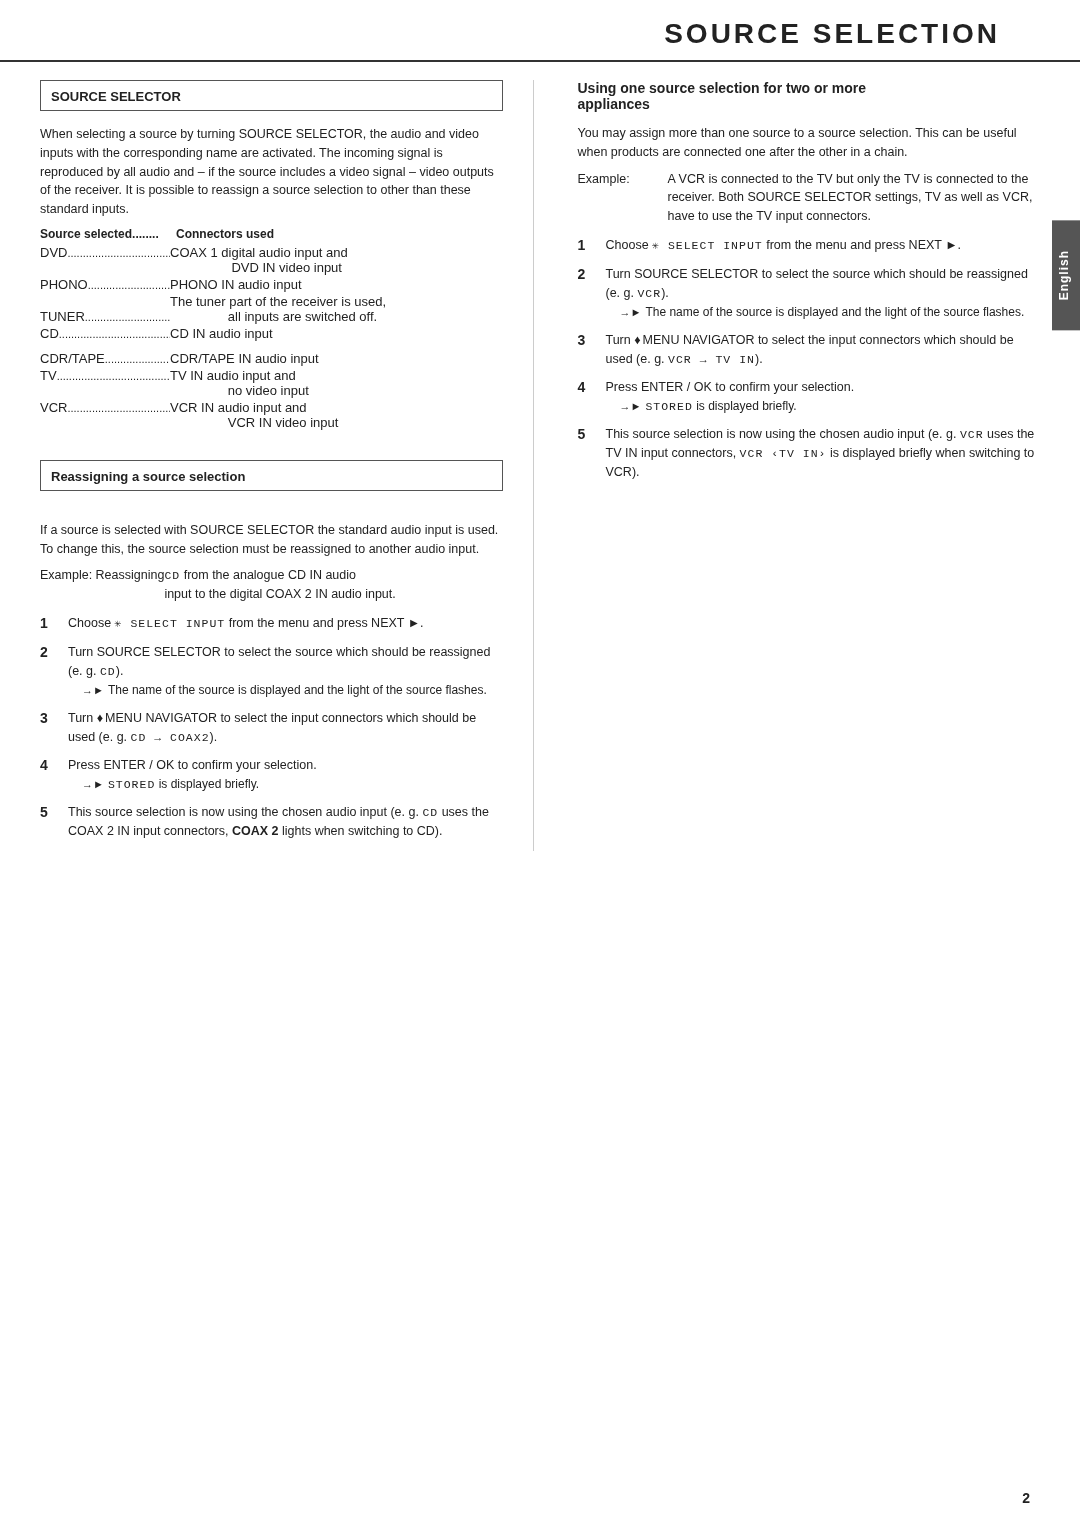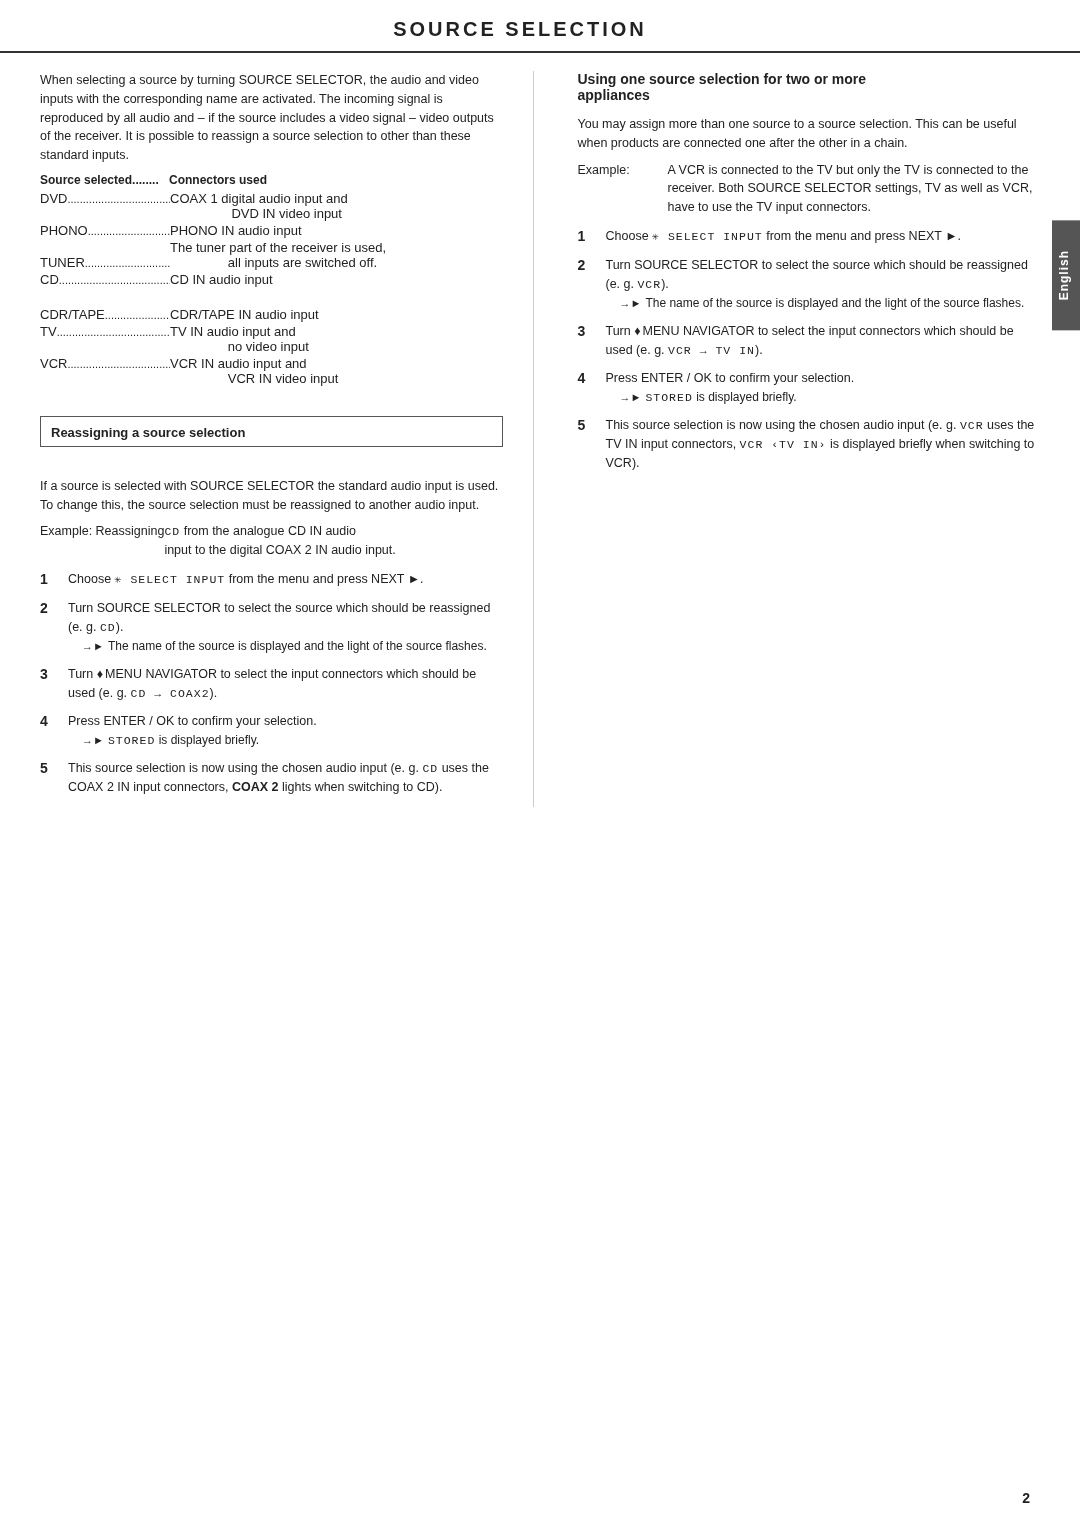--- a/index.html
+++ b/index.html
@@ -14,26 +14,25 @@
     }
 
     
     .page-title-bar {
       text-align: right;
       padding: 18px 80px 10px 40px;
       border-bottom: 2px solid #333;
       margin-bottom: 18px;
     }
     .page-title-bar h1 {
-      font-size: 20px;
+      font-size: 28px;
       font-weight: bold;
       letter-spacing: 3px;
       text-transform: uppercase;
       color: #222;
-      text-align: center;
     }
 
     
     .english-tab {
       position: absolute;
       right: 0;
       top: 220px;
       background: #555;
       color: #fff;
       font-size: 12px;
@@ -96,21 +95,21 @@
     
     .source-table {
       width: 100%;
       margin-bottom: 12px;
     }
     .source-table .table-header {
       font-weight: bold;
       font-size: 12px;
       margin-bottom: 4px;
       display: flex;
-      gap: 9px;
+      gap: 16px;
     }
     .source-table .table-header span:first-child {
       width: 120px;
     }
     .dotted-row {
       display: flex;
       align-items: baseline;
     }
     .dotted-row .dl {
       display: inline-block;
@@ -209,20 +208,23 @@
   <h1>SOURCE SELECTION</h1>
 </div>
 
 <div class="english-tab">English</div>
 
 <div class="content-area">
 
   <div class="left-col">
 
     
+    <div class="section-box">
+      <div class="section-box-title">SOURCE SELECTOR</div>
+    </div>
 
     <p class="body-text">When selecting a source by turning SOURCE SELECTOR, the audio and video inputs with the corresponding name are activated. The incoming signal is reproduced by all audio and – if the source includes a video signal – video outputs of the receiver. It is possible to reassign a source selection to other than these standard inputs.</p>
 
     
     <div class="source-table">
       <div class="table-header">
         <span><strong>Source selected</strong>........</span>
         <span><strong>Connectors used</strong></span>
       </div>
 
@@ -239,21 +241,21 @@
       <div class="dotted-row" style="margin-top:2px;align-items:flex-end;">
         <span class="dl">TUNER</span>
         <span>The tuner part of the receiver is used,<br>&nbsp;&nbsp;&nbsp;&nbsp;&nbsp;&nbsp;&nbsp;&nbsp;&nbsp;&nbsp;&nbsp;&nbsp;&nbsp;&nbsp;&nbsp;&nbsp;all inputs are switched off.</span>
       </div>
 
       <div class="dotted-row" style="margin-top:2px;">
         <span class="dl">CD</span>
         <span>CD IN audio input</span>
       </div>
 
-      <div class="dotted-row" style="margin-top:20px;align-items:center;">
+      <div class="dotted-row" style="margin-top:10px;align-items:center;">
         <span class="dl">CDR/TAPE</span>
         <span>CDR/TAPE IN audio input</span>
       </div>
 
       <div class="dotted-row" style="margin-top:2px;">
         <span class="dl">TV</span>
         <span>TV IN audio input and<br>&nbsp;&nbsp;&nbsp;&nbsp;&nbsp;&nbsp;&nbsp;&nbsp;&nbsp;&nbsp;&nbsp;&nbsp;&nbsp;&nbsp;&nbsp;&nbsp;no video input</span>
       </div>
 
       <div class="dotted-row" style="margin-top:2px;">

